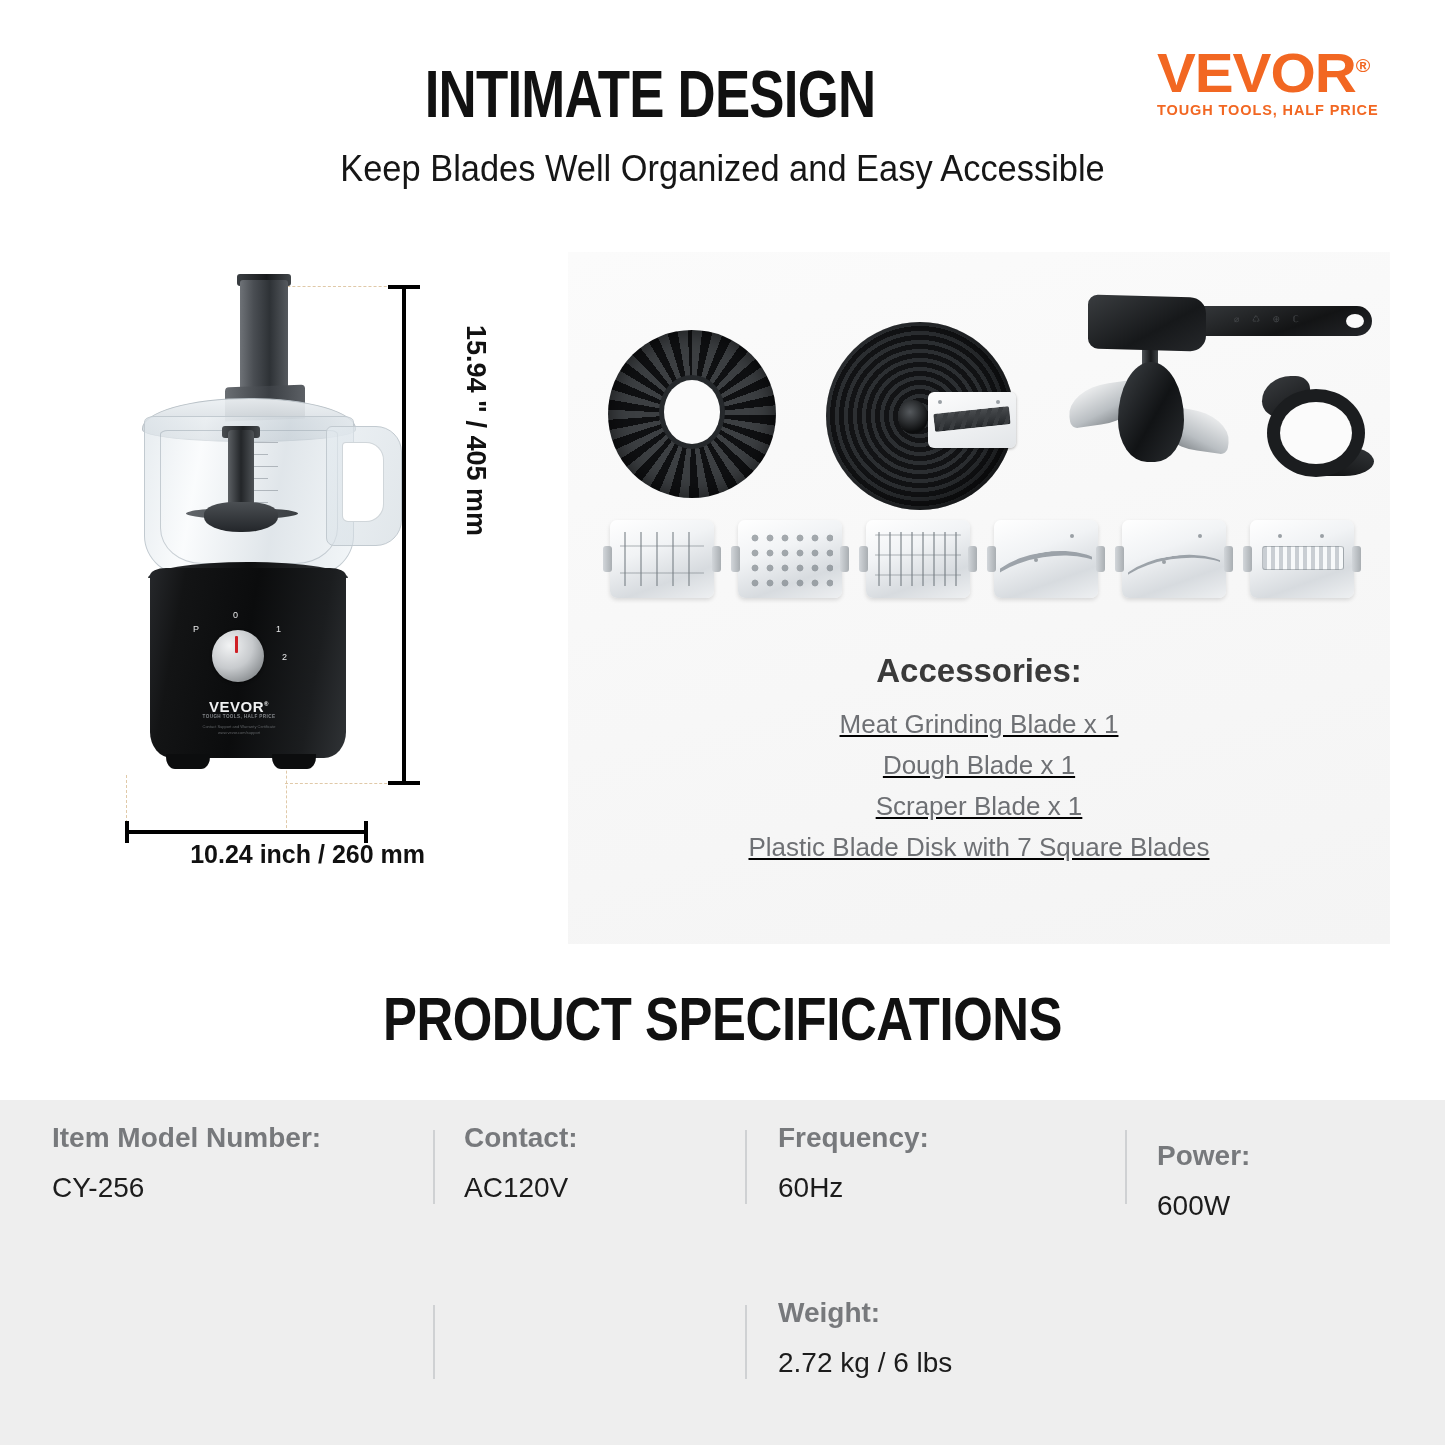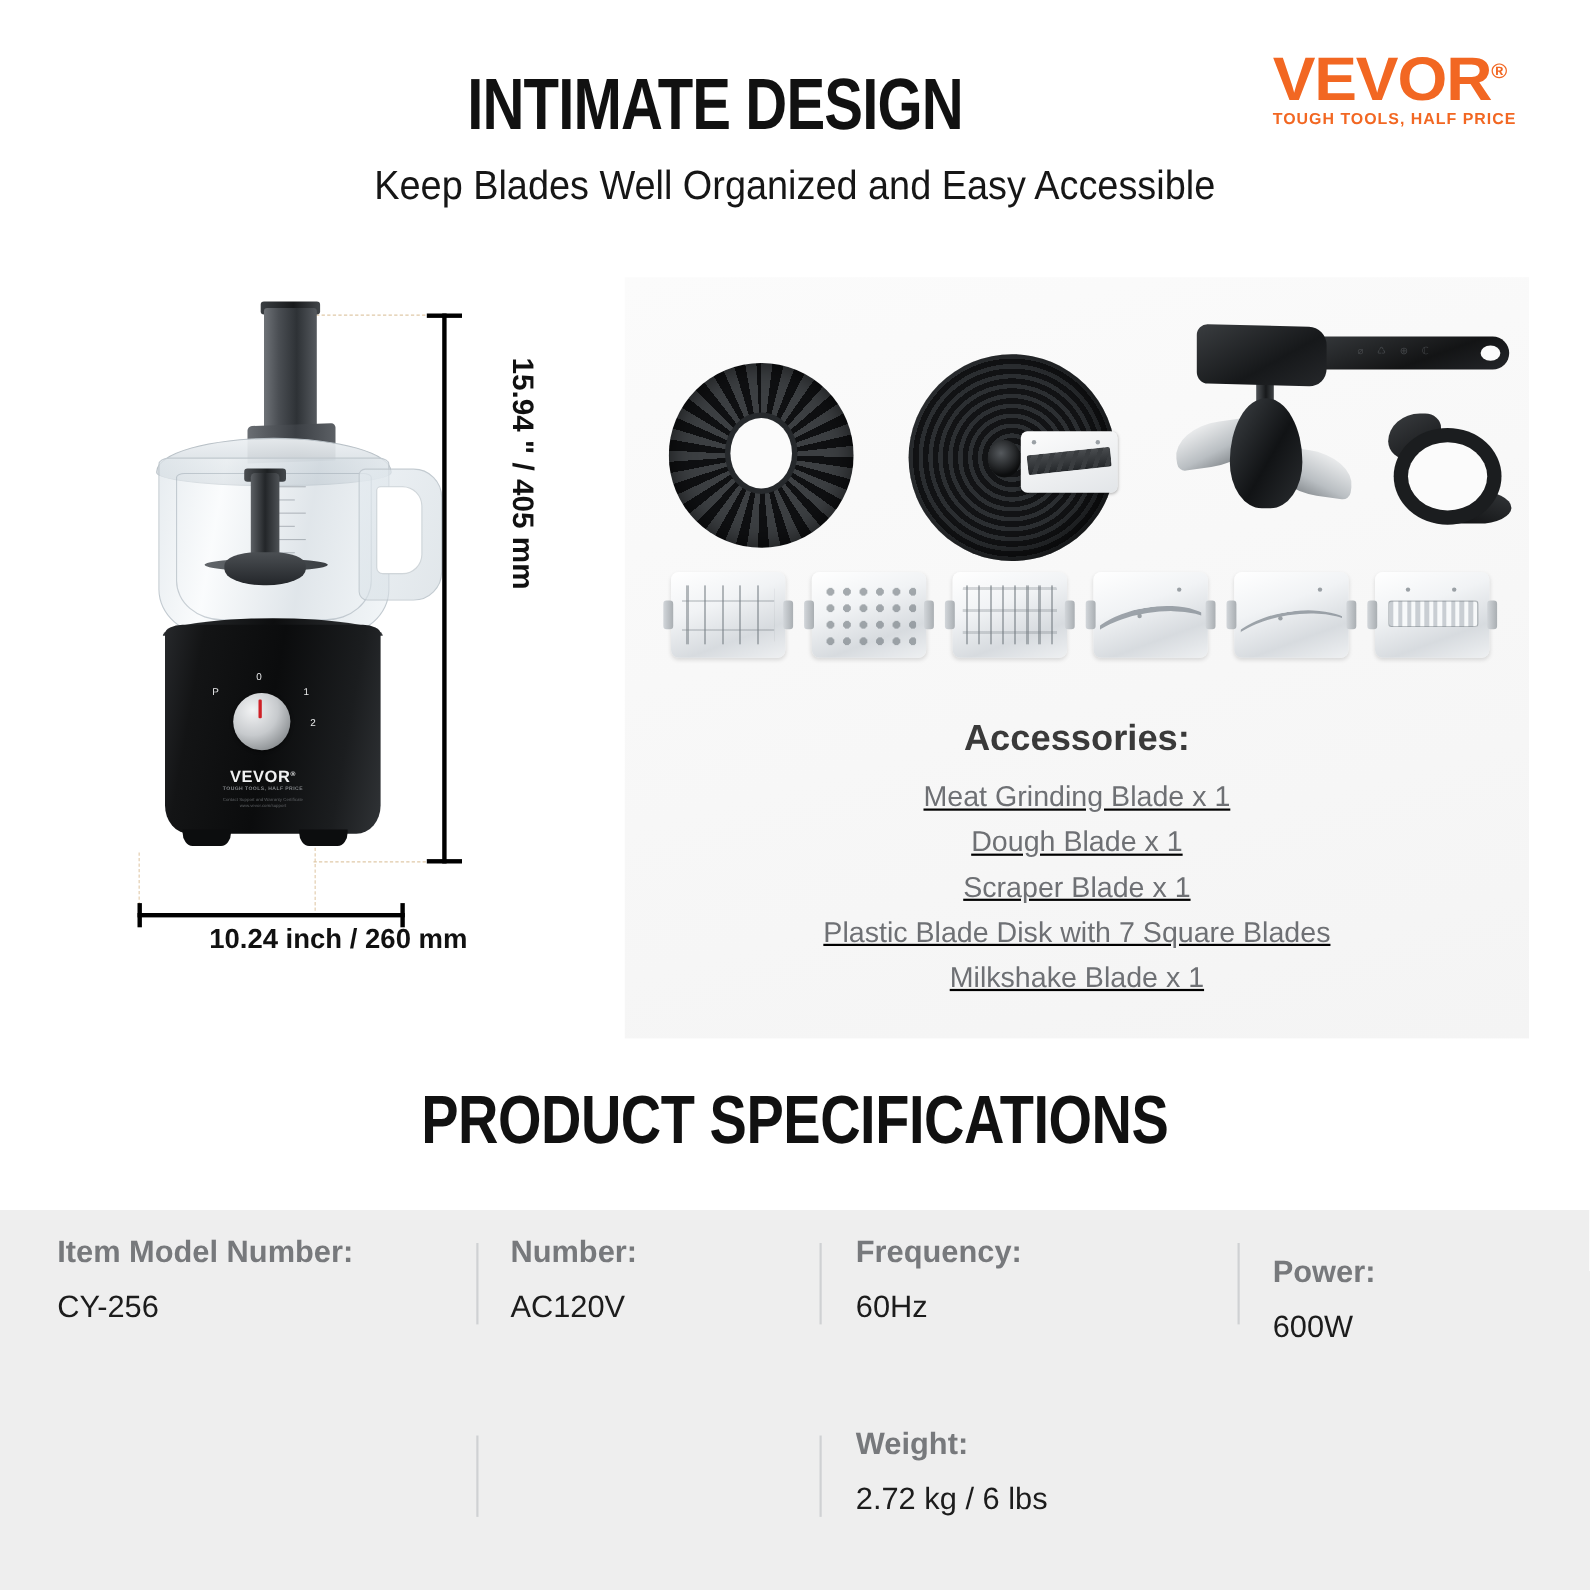--- a/index.html
+++ b/index.html
@@ -521,36 +521,35 @@
       <div class="ins-screw" style="left:70px;top:14px;"></div>
     </div>
   </div>
 
   <div class="acc-title">Accessories:</div>
   <div class="acc-list">
     <div class="acc-item">Meat Grinding Blade x 1</div>
     <div class="acc-item">Dough Blade x 1</div>
     <div class="acc-item">Scraper Blade x 1</div>
     <div class="acc-item">Plastic Blade Disk with 7 Square Blades</div>
-    <div class="acc-item">Milkshake Blade x 1</div>
   </div>
 </div>
 
 <div class="spec-heading">PRODUCT SPECIFICATIONS</div>
 
 <div class="spec-table">
 
   <div class="spec-cell" style="left:52px;top:22px;">
     <div class="spec-label">Item Model Number:</div>
     <div class="spec-value">CY-256</div>
   </div>
   <div class="spec-div" style="left:433px;top:30px;"></div>
 
   <div class="spec-cell" style="left:464px;top:22px;">
-    <div class="spec-label">Number:</div>
+    <div class="spec-label">Contact:</div>
     <div class="spec-value">AC120V</div>
   </div>
   <div class="spec-div" style="left:745px;top:30px;"></div>
 
   <div class="spec-cell" style="left:778px;top:22px;">
     <div class="spec-label">Frequency:</div>
     <div class="spec-value">60Hz</div>
   </div>
   <div class="spec-div" style="left:1125px;top:30px;"></div>
 

